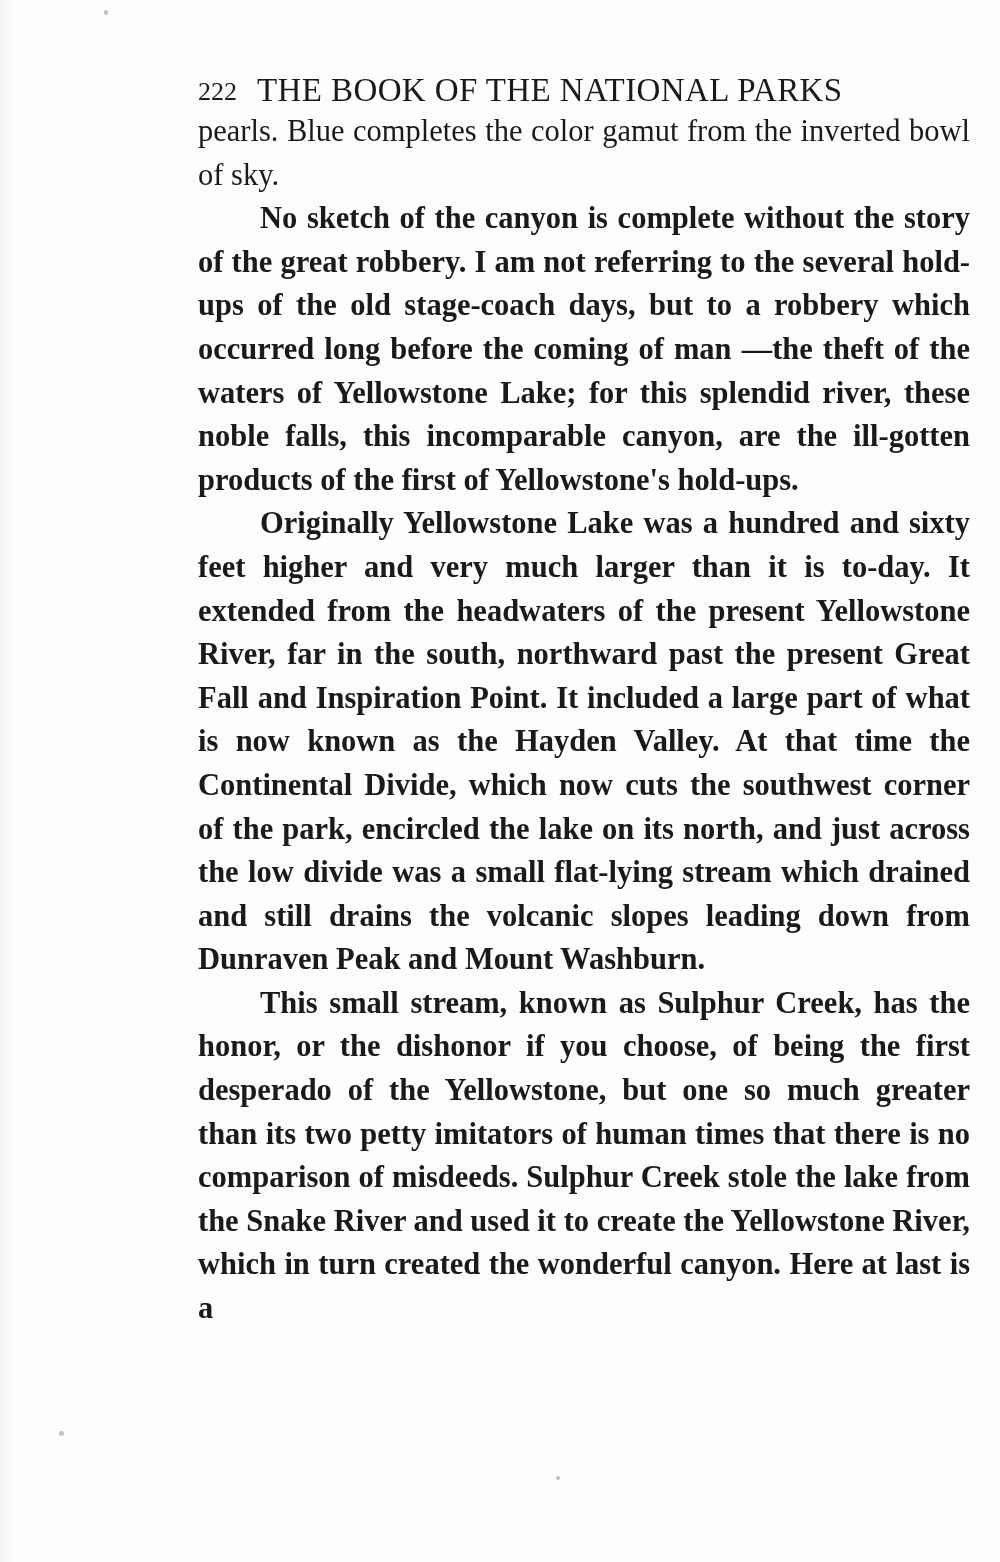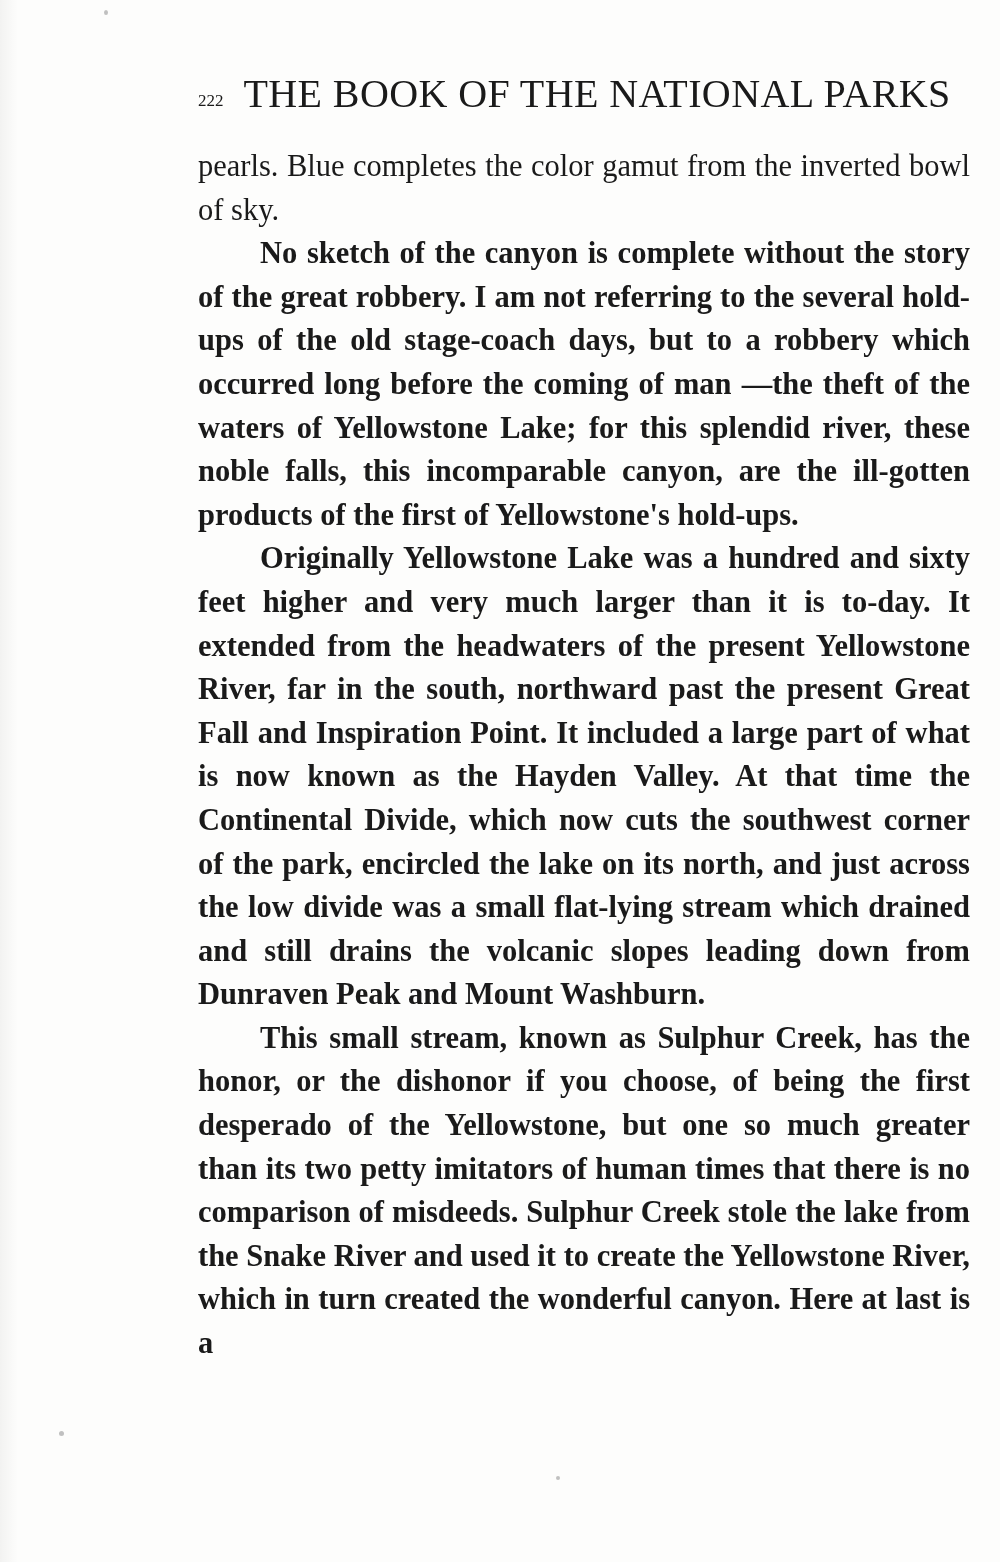--- a/index.html
+++ b/index.html
@@ -46,32 +46,31 @@
     width: 772px;
   }
 
   .header {
     margin-top: 70px;
     white-space: nowrap;
     font-size: 35px;
     letter-spacing: .4px;
   }
   .header .folio {
-    font-size: 17px;
+    font-size: 26px;
     letter-spacing: 0px;
     margin-right: 20px;
     position: relative;
     top: -1px;
   }
   .header .title {
-    font-size: 40px;
+    font-size: 33px;
   }
 
   .body-text {
-    margin-top: 28px;
     font-size: 30.5px;
     line-height: 43.6px;
     text-align: justify;
     text-justify: inter-word;
     -webkit-hyphens: none;
     hyphens: none;
   }
   .para {
     margin: 0;
     text-indent: 0;

